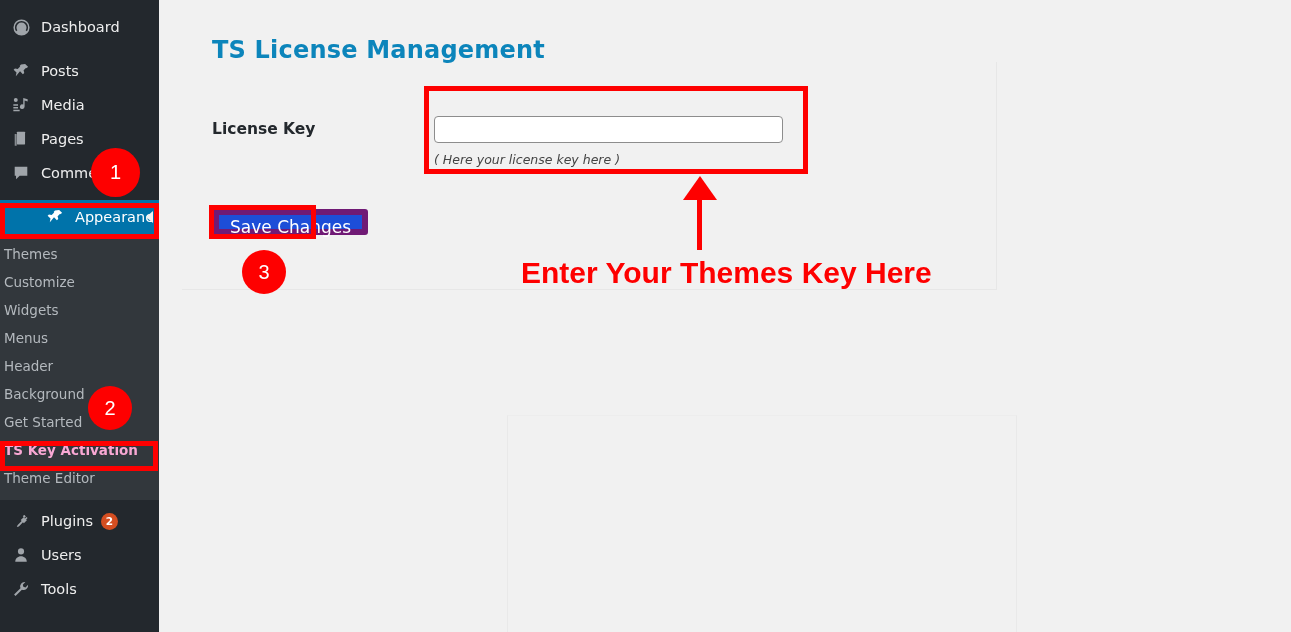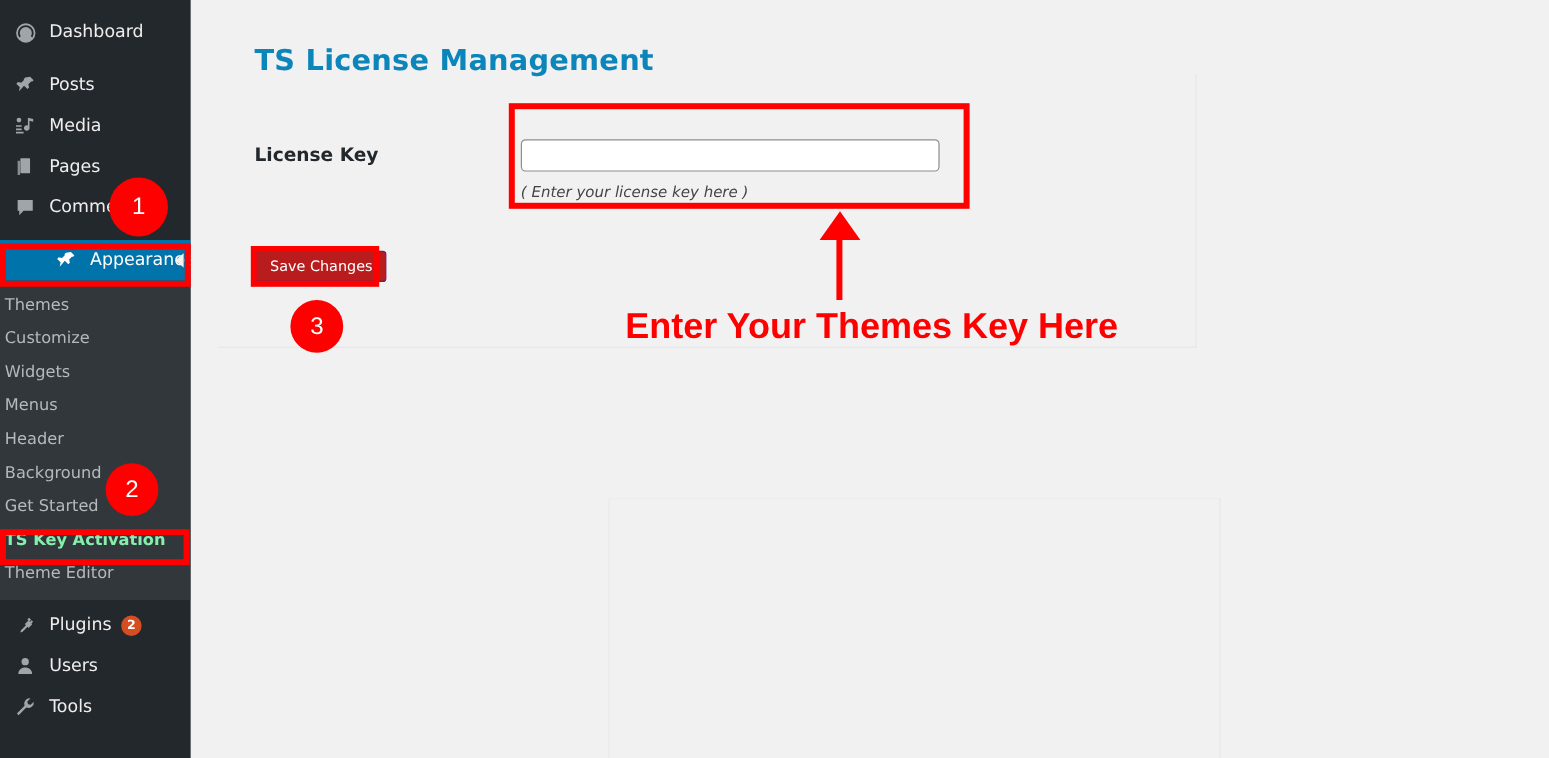--- a/index.html
+++ b/index.html
@@ -91,21 +91,21 @@
     display: flex;
     align-items: center;
     height: 28px;
     padding-left: 4px;
     color: #b4b9be;
     font-size: 13.5px;
     box-sizing: border-box;
     white-space: nowrap;
   }
   .submenu-item.active {
-    color: #86efac;
+    color: #f9a8d4;
     font-weight: bold;
   }
 
   
   .gap-sm { height: 10px; }
   .gap-xs { height: 4px; }
 
   
   .main {
     position: absolute;
@@ -176,25 +176,25 @@
     font-size: 12.5px;
     font-style: italic;
     color: #444444;
   }
   .save-button {
     position: absolute;
     left: 54px;
     top: 209px;
     height: 26px;
     padding: 0 11px;
-    background: #b91c1c;
+    background: #1d4ed8;
     color: #ffffff;
-    border: 1px solid #701a75;
+    border: 6px solid #701a75;
     border-radius: 3px;
-    font-size: 12px;
+    font-size: 17px;
     line-height: 24px;
     box-sizing: border-box;
     font-family: "DejaVu Sans", "Liberation Sans", sans-serif;
     cursor: pointer;
   }
 
   
   .anno-box {
     position: absolute;
     border: 5px solid #fe0000;
@@ -370,21 +370,21 @@
 
     <div class="panel-outline"></div>
     <div class="panel-outline-2"></div>
 
     <h1 class="page-title">TS License Management</h1>
 
     <div class="field-label">License Key</div>
 
     <input class="license-input" type="text" value="" style="">
 
-    <div class="license-hint">( Enter your license key here )</div>
+    <div class="license-hint">( Here your license key here )</div>
 
     <button class="save-button">Save Changes</button>
 
   </main>
 
   <div class="anno-box" style="left:0px; top:203px; width:159px; height:36px;"></div>
 
   <div class="anno-box" style="left:0px; top:441px; width:158px; height:30px;"></div>
 
   <div class="anno-box" style="left:424px; top:86px; width:384px; height:88px;"></div>

